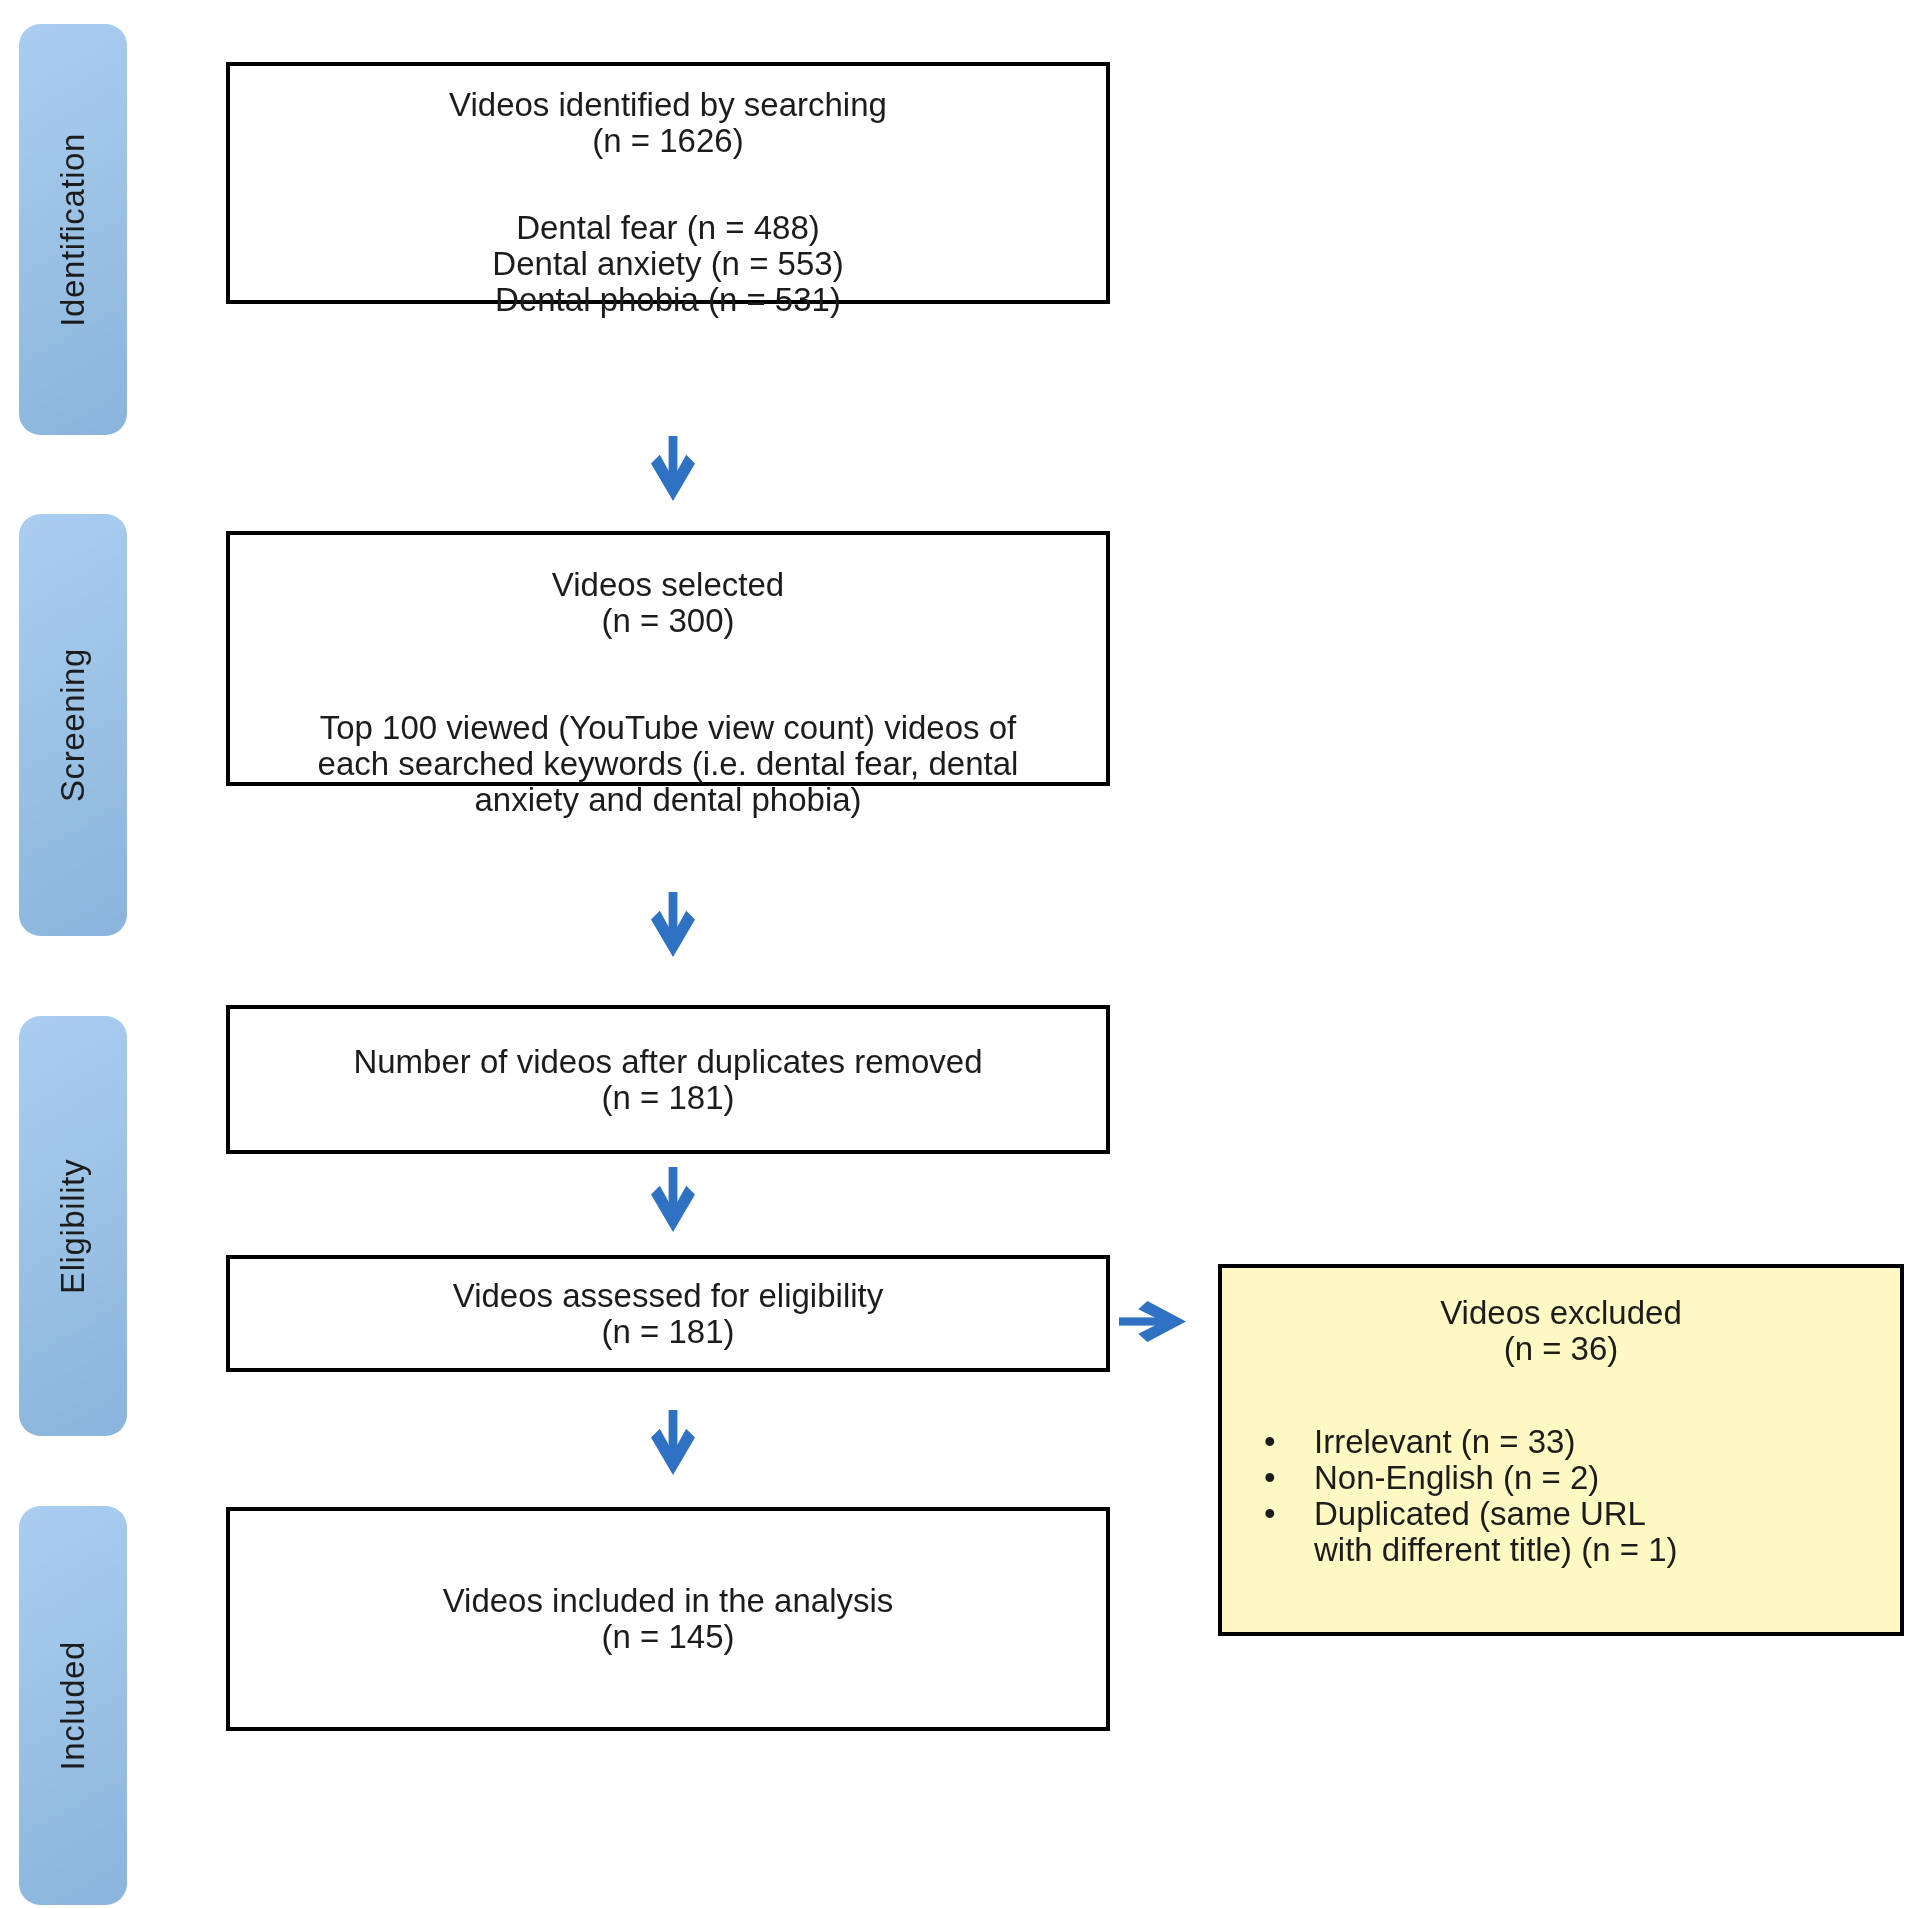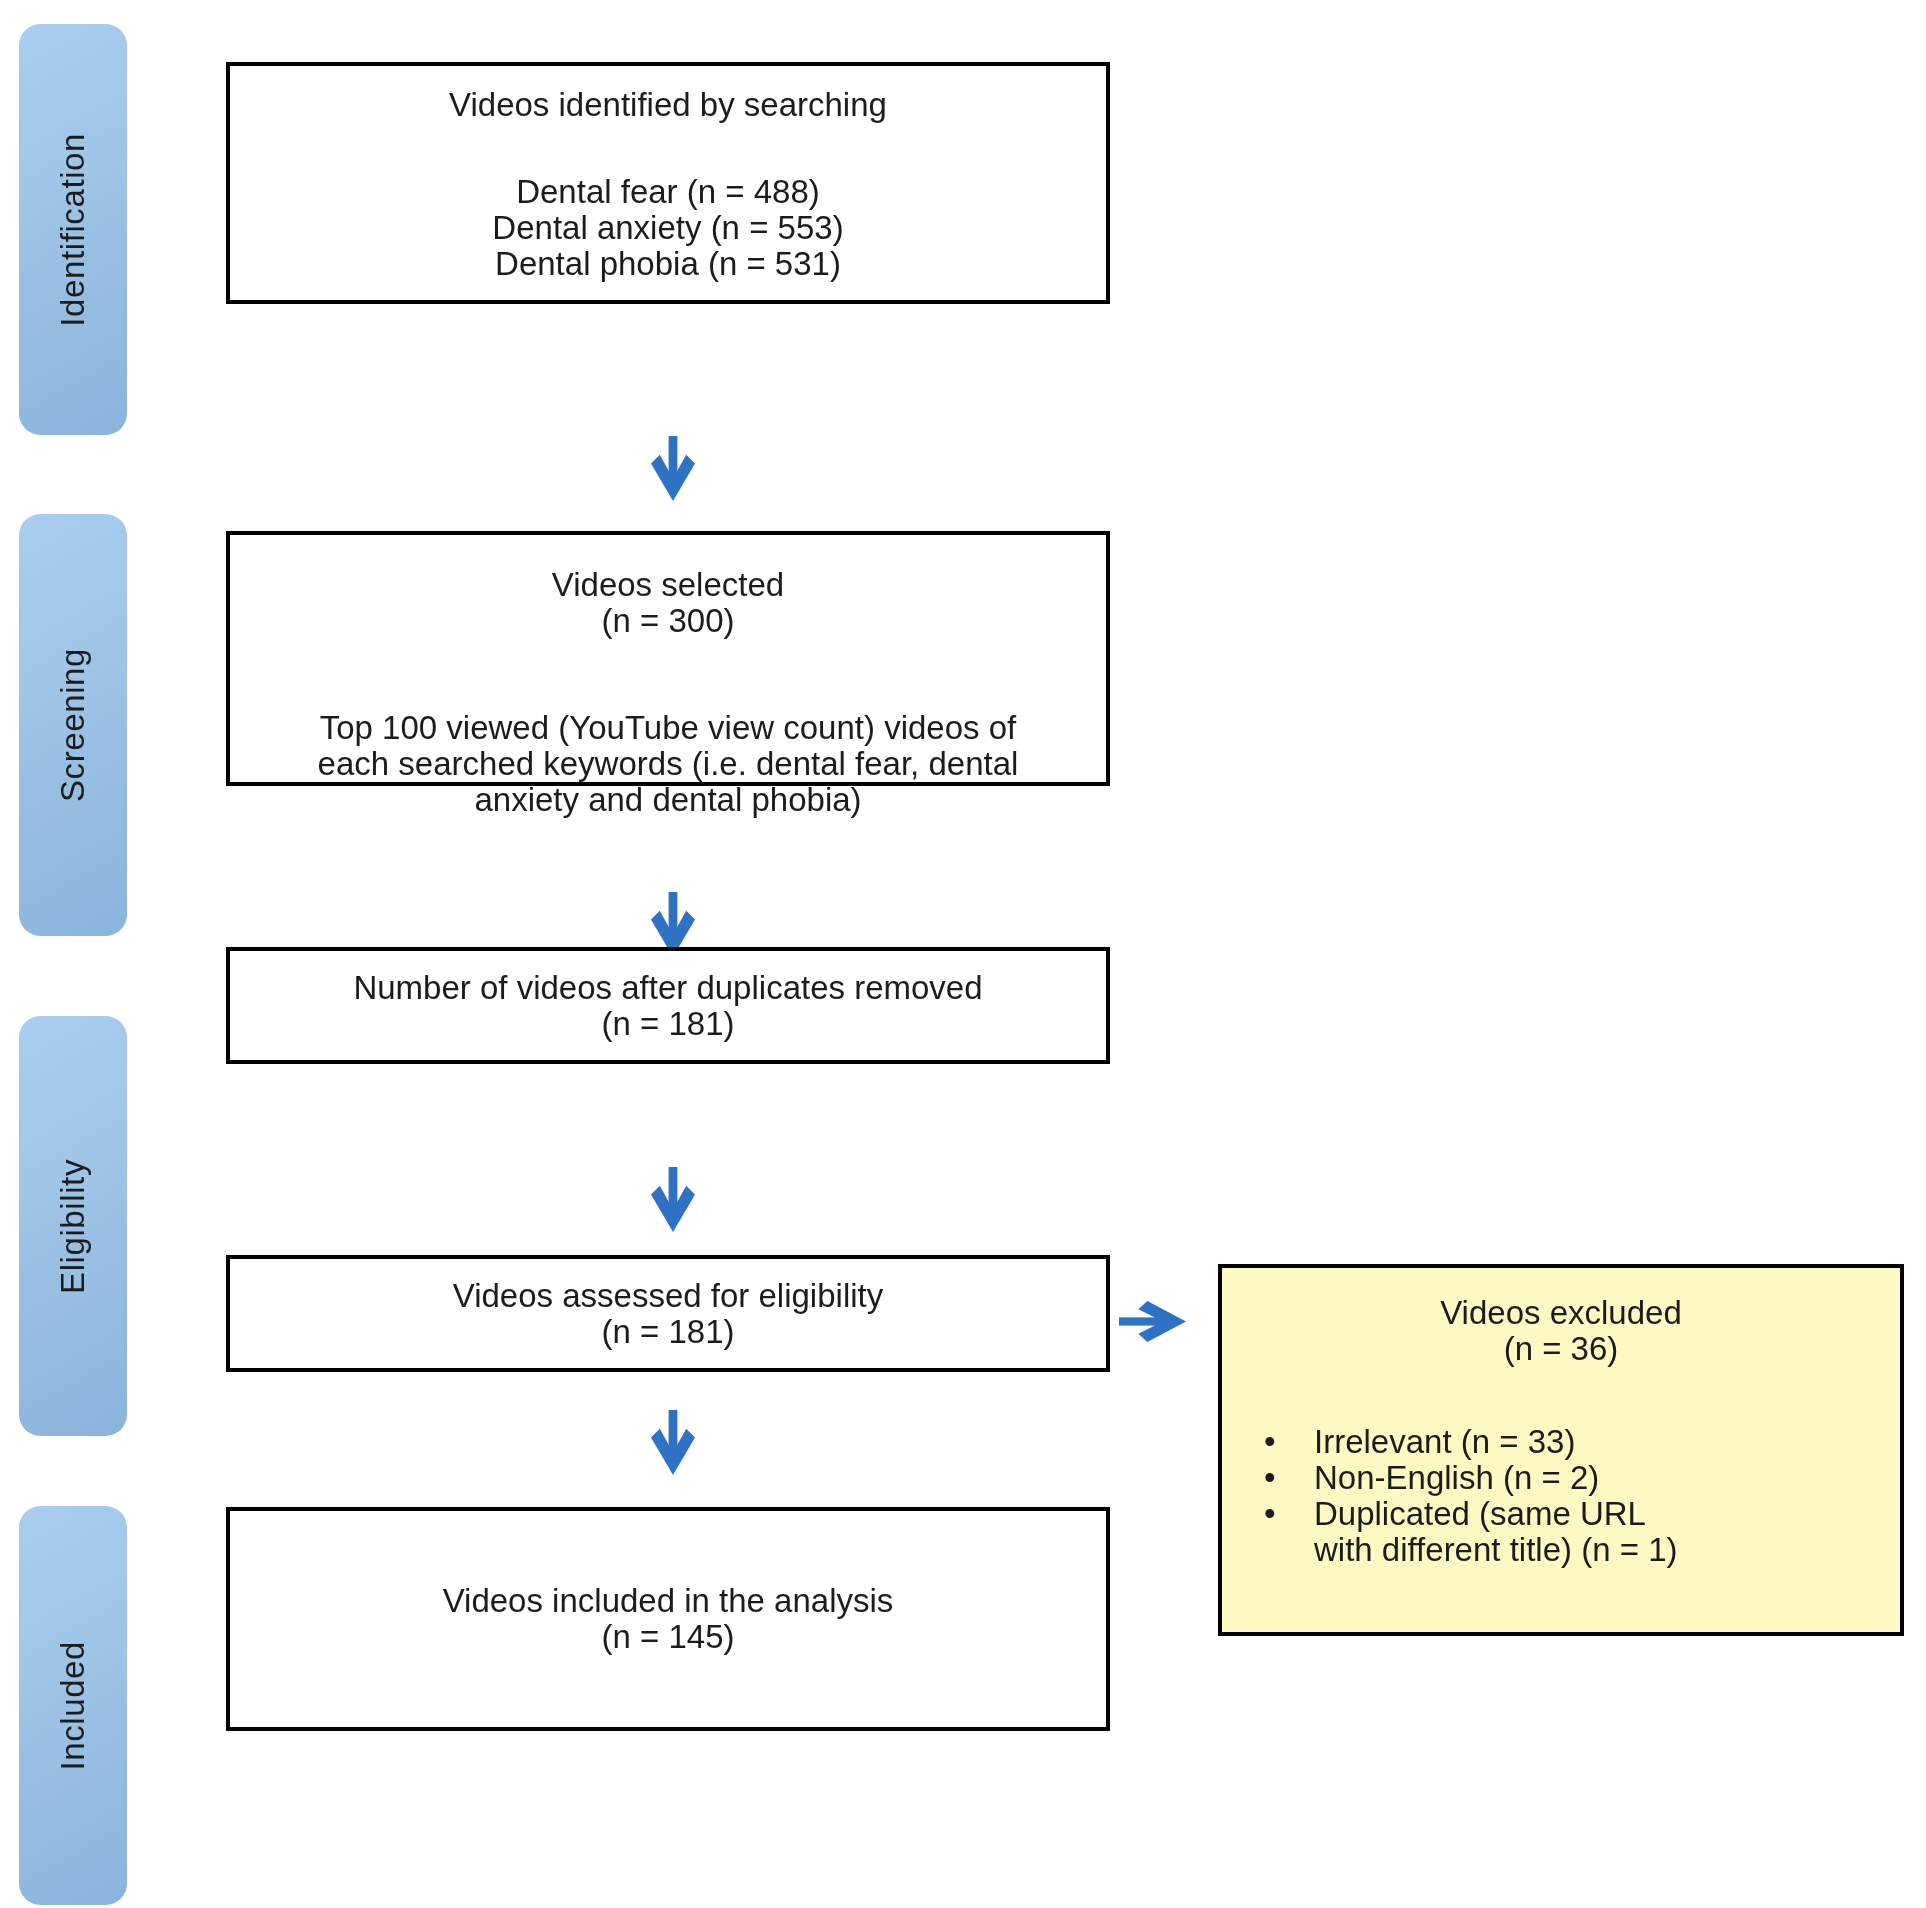--- a/index.html
+++ b/index.html
@@ -45,21 +45,21 @@
     position:absolute;
     left:226px;width:884px;
     background:#ffffff;
     border:4.4px solid var(--box-border);
     font-size:33px;line-height:36px;
     text-align:center;
     display:flex;flex-direction:column;align-items:center;
   }
   #box-identified{top:62px;height:242px;padding-top:21.4px;}
   #box-selected{top:531px;height:255px;padding-top:32px;}
-  #box-deduplicated{top:947px;height:117px;justify-content:center;}
+  #box-deduplicated{top:1005px;height:149px;justify-content:center;}
   #box-assessed{top:1255px;height:117px;justify-content:center;}
   #box-included{top:1507px;height:224px;justify-content:center;}
   #box-excluded{
     position:absolute;
     left:1218px;top:1264px;width:686px;height:372px;
     background:#fef9c3;
     border:4.4px solid var(--box-border);
     font-size:33px;line-height:36px;
     padding-top:27px;
   }
@@ -103,20 +103,21 @@
   </div>
   <div class="stage-pill" id="pill-eligibility">
     <span class="vlabel">Eligibility</span>
   </div>
   <div class="stage-pill" id="pill-included">
     <span class="vlabel">Included</span>
   </div>
 
   <div class="flow-box" id="box-identified">
     <div class="centered-head">Videos identified by searching</div>
+    <div class="centered-head">(n = 1626)</div>
     <div class="keyword-list">
       <div>Dental fear (n = 488)</div>
       <div>Dental anxiety (n = 553)</div>
       <div>Dental phobia (n = 531)</div>
     </div>
   </div>
 
   <svg class="arrow" id="arrow-1" viewBox="0 0 70 104" preserveAspectRatio="none">
     <rect x="28" y="0" width="14" height="68"></rect>
     <polygon points="35,104 0,44 14,30 35,68 56,30 70,44"></polygon>

